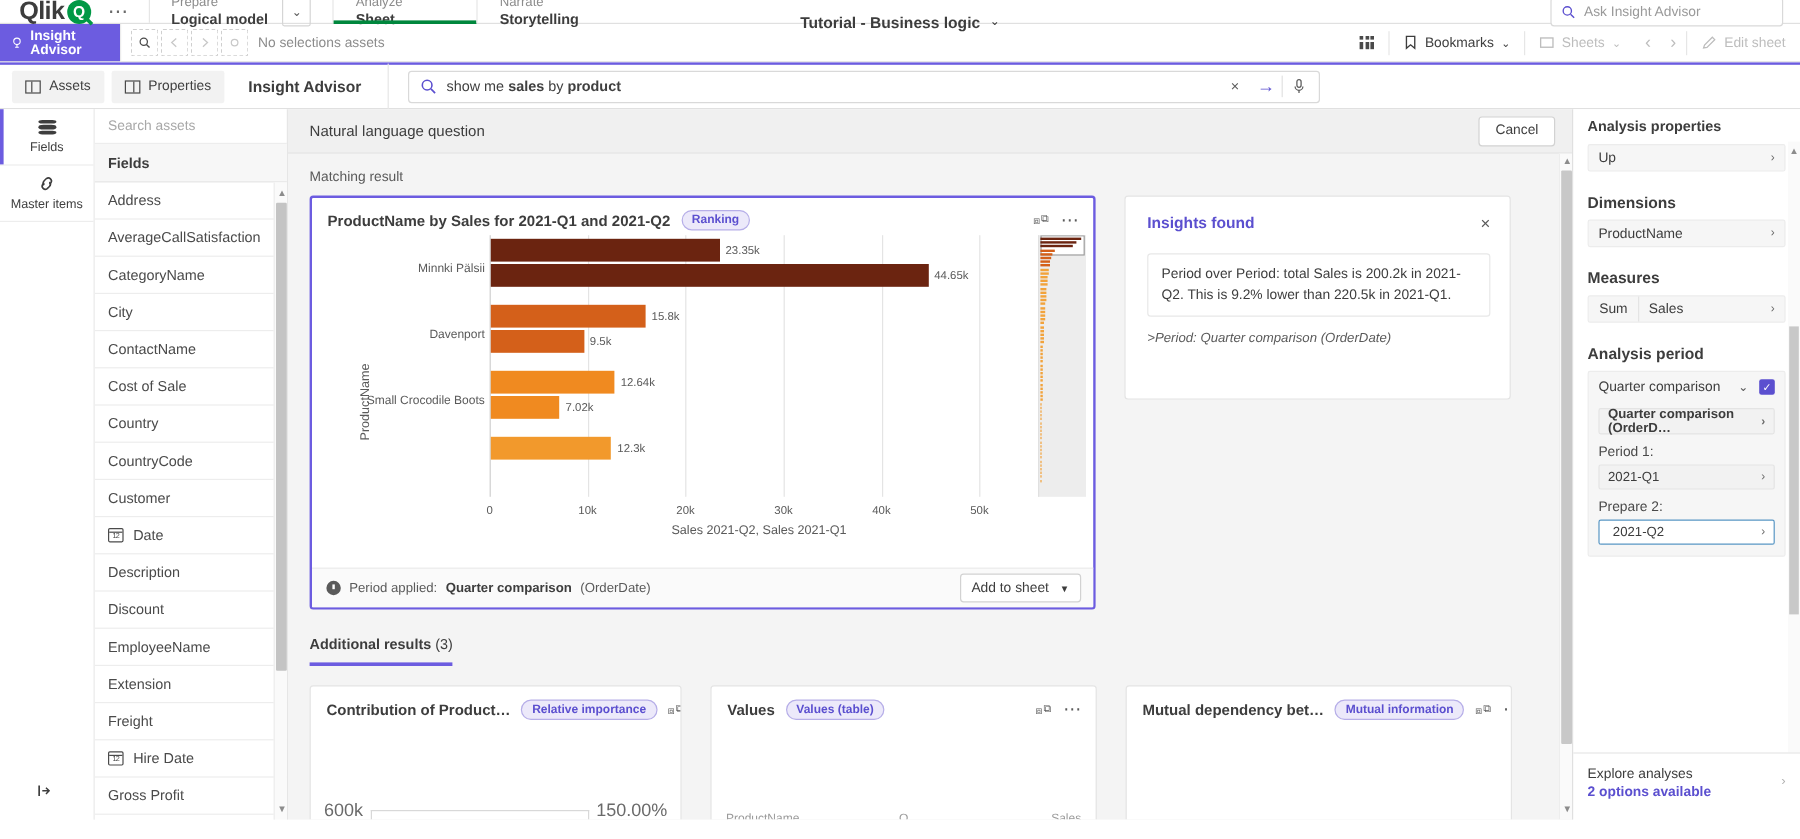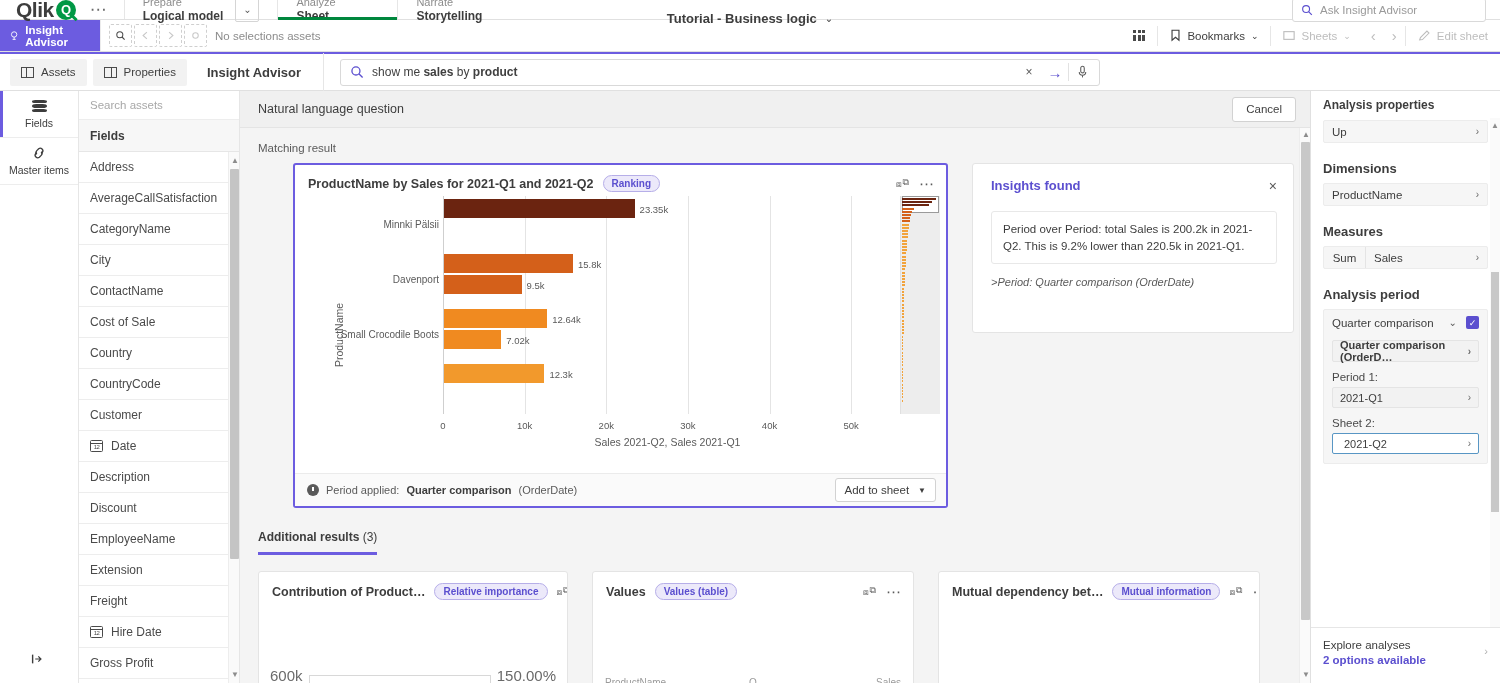--- a/index.html
+++ b/index.html
@@ -160,21 +160,21 @@
     margin-left: auto; height: 25px; padding: 0 13px; border: 1px solid #d2d2d2; border-radius: 3px;
     background: #fff; font-size: 11.5px; color: #404040; cursor: pointer; display:flex; align-items:center;
   }
   .scrollarea { flex: 1; overflow: hidden; padding: 14px 16px 0 18px; position: relative; }
   .sec-label { font-size: 11.5px; color: #5a5a5a; margin-bottom: 9px; }
   .row { display: flex; gap: 24px; align-items: flex-start; }
 
   
   .chart-card {
     width: 655px; background: #fff; border: 2px solid #6c5ce0; border-radius: 3px;
-    display: flex; flex-direction: column; height: 345px; margin-left: 35px;
+    display: flex; flex-direction: column; height: 345px;
   }
   .card-head { display: flex; align-items: center; gap: 9px; padding: 10px 11px 0 13px; }
   .card-title { font-size: 12.5px; font-weight: bold; color: #3d3d3d; white-space: nowrap; overflow: hidden; text-overflow: ellipsis; }
   .badge {
     border: 1px solid #b6aee8; background: #ece9fa; color: #5b4fcf;
     border-radius: 9px; padding: 2px 8px; font-size: 10px; font-weight: bold; white-space: nowrap;
   }
   .card-actions { margin-left: auto; display: flex; align-items: center; gap: 10px; color: #5a5a5a; }
   .exp-ico { position: relative; width: 13px; height: 13px; font-size: 9px; }
   .exp-ico span { position: absolute; }
@@ -565,20 +565,23 @@
                 </div>
               <div class="bars-area" id="bars-area">
                   <div class="baseline" style="left: 0%;"></div>
                   <div class="gridline" style="left: 18.1818%;"></div>
                   <div class="gridline" style="left: 36.3636%;"></div>
                   <div class="gridline" style="left: 54.5455%;"></div>
                   <div class="gridline" style="left: 72.7273%;"></div>
                   <div class="gridline" style="left: 90.9091%;"></div>
                   <div class="bar" style="top: 3px; left: 1px; width: 42.4545%; background: rgb(107, 36, 16);">
                     <span class="v">23.35k</span>
+                  </div>
+                  <div class="bar" style="top: 24px; left: 1px; width: 81.1818%; background: rgb(107, 36, 16);">
+                    <span class="v">44.65k</span>
                   </div>
                   <div class="bar" style="top: 58px; left: 1px; width: 28.7273%; background: rgb(212, 96, 26);">
                     <span class="v">15.8k</span>
                   </div>
                   <div class="bar" style="top: 79px; left: 1px; width: 17.2727%; background: rgb(212, 96, 26);">
                     <span class="v">9.5k</span>
                   </div>
                   <div class="bar" style="top: 113px; left: 1px; width: 22.9818%; background: rgb(240, 138, 32);">
                     <span class="v">12.64k</span>
                   </div>
@@ -794,21 +797,21 @@
           <div class="ap-inner">
             <div class="ap-field">
               <span>Quarter comparison (OrderD…</span>
               <span class="ch" style="margin-left:auto;color:#6a6a6a;font-size:10px">›</span>
             </div>
             <div class="ap-lab">Period 1:</div>
             <div class="ap-val">
               <span>2021-Q1</span>
               <span class="ch">›</span>
             </div>
-            <div class="ap-lab">Sheet 2:</div>
+            <div class="ap-lab">Prepare 2:</div>
             <div class="ap-val sel">
               <span>2021-Q2</span>
               <span class="ch">›</span>
             </div>
           </div>
         </div>
       </div>
 
       <div class="rp-scroll">
         <span class="ar">▲</span>

